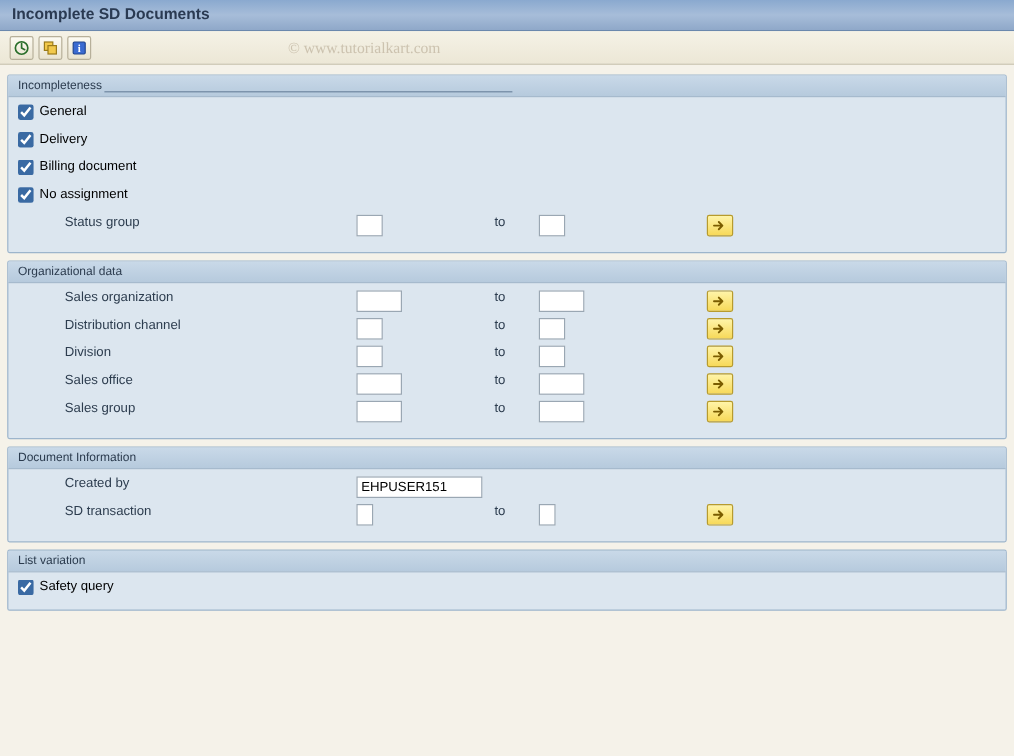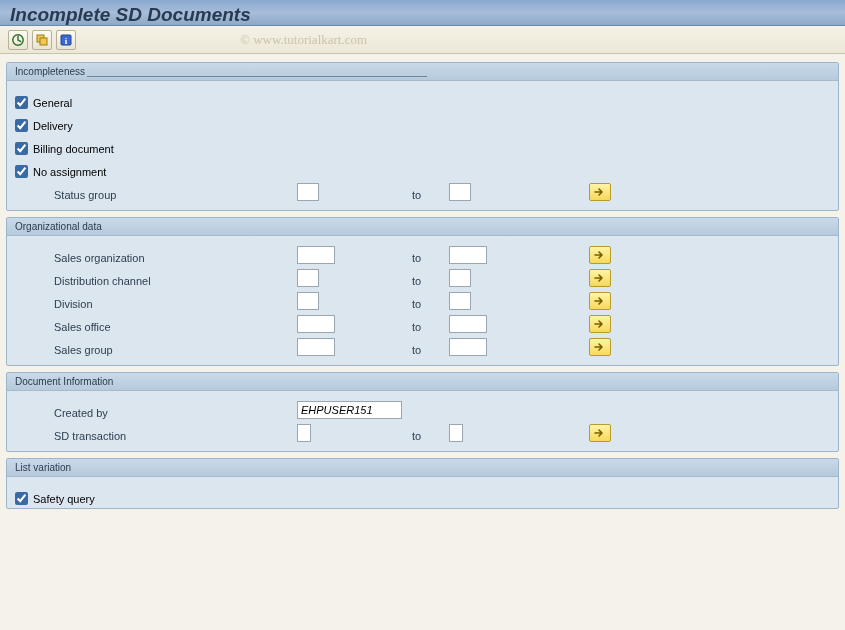--- a/index.html
+++ b/index.html
@@ -12,22 +12,21 @@
       overflow: hidden;
       position: relative;
     }
     .titlebar {
       background: linear-gradient(to bottom, #8aa9cf 0%, #a7bdd9 50%, #8fa8c9 100%);
       border-bottom: 1px solid #6b88ad;
       padding: 4px 10px 6px 10px;
       height: 26px;
     }
     .titlebar h1 {
-      font-size: 19px;
-      font-style: italic;
+      font-size: 13px;
       font-weight: bold;
       color: #2a3a52;
     }
     .toolbar {
       background: linear-gradient(to bottom, #f5f2e6 0%, #ece7d6 100%);
       border-bottom: 1px solid #c9c3ae;
       padding: 4px 8px;
       height: 28px;
       display: flex;
       align-items: center;
@@ -58,21 +57,21 @@
       border-bottom: 1px solid #a6bacd;
       padding: 3px 8px;
       font-size: 10px;
       color: #2b3b4e;
     }
     .group-body {
       padding: 6px 8px 8px 8px;
     }
     .row {
       display: flex;
-      align-items: flex-end;
+      align-items: flex-start;
       height: 22px;
       margin-bottom: 1px;
     }
     .chk {
       margin-right: 5px;
       accent-color: #3a6aa3;
       width: 13px;
       height: 13px;
     }
     .label-col {
@@ -95,21 +94,20 @@
     }
     .btn-col {
       width: 40px;
     }
     input[type=text].fld {
       height: 18px;
       border: 1px solid #9aa7b3;
       background: #fff;
       padding: 1px 3px;
       font-size: 11px;
-      font-style: italic;
     }
     .fld-tiny { width: 22px; }
     .fld-sm { width: 38px; }
     .fld-md { width: 105px; }
     .multi-btn {
       width: 22px;
       height: 18px;
       background: linear-gradient(to bottom, #fff4a8, #f7d959);
       border: 1px solid #b79b2e;
       border-radius: 2px;

